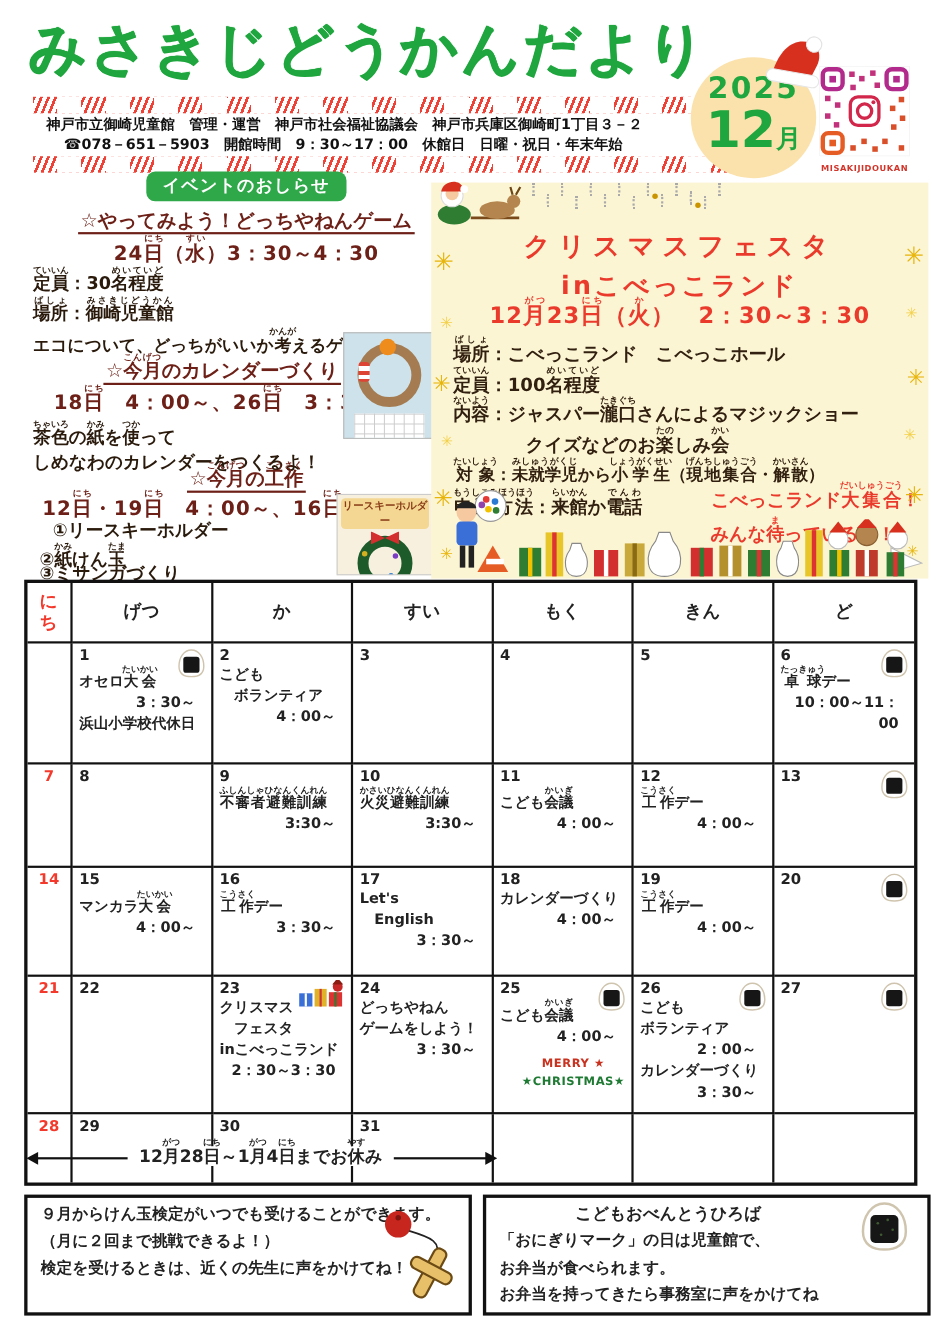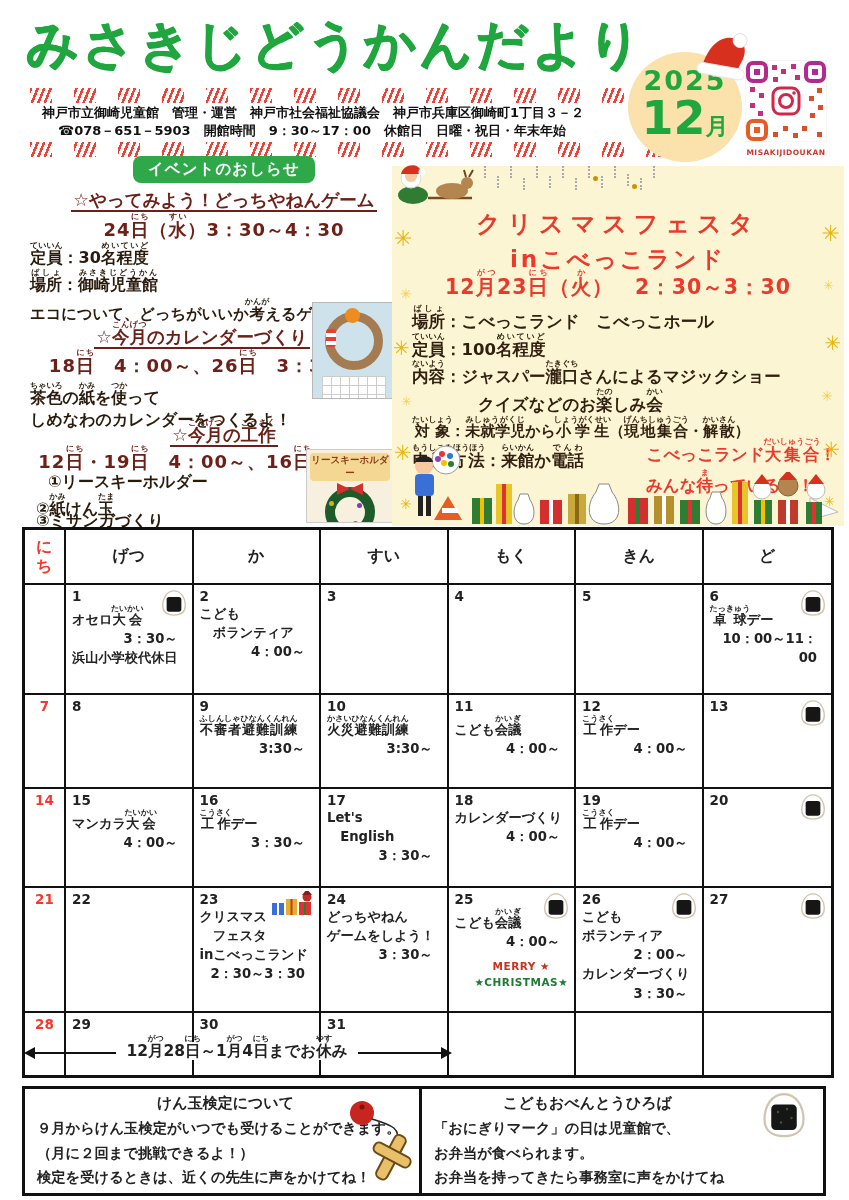--- a/index.html
+++ b/index.html
@@ -104,21 +104,21 @@
   .holiday{position:absolute;left:0px;top:508px;width:424px;height:30px;}
   .holiday .line{position:absolute;left:4px;right:6px;top:14px;border-top:2.5px solid #111;}
   .holiday .tipL{position:absolute;left:-1px;top:9px;width:11px;height:12px;background:#111;clip-path:polygon(100% 0,100% 100%,0 50%);}
   .holiday .tipR{position:absolute;right:-3px;top:9px;width:11px;height:12px;background:#111;clip-path:polygon(0 0,0 100%,100% 50%);}
   .holiday .lbl{position:absolute;left:0;right:0;top:-4px;text-align:center;}
   .holiday .lbl span{background:#fff;padding:0 10px;font-size:15.5px;}
 
   
   .bbox{border:3px solid #111;background:#fff;box-sizing:border-box;}
   .box-left{left:22px;top:1086px;width:407px;height:110px;}
-  .box-right{left:419px;top:1086px;width:407px;height:110px;}
+  .box-right{left:439px;top:1086px;width:407px;height:110px;}
   .bb-title{text-align:center;font-size:15px;margin-top:5px;}
   .bb-lines{padding:3px 10px 0 12px;font-size:14.3px;line-height:1.72;white-space:nowrap;}
   .kendama-art{position:absolute;right:6px;top:10px;}
   .bento-art{position:absolute;right:16px;top:2px;}
   .box-right .bb-title{padding-right:70px;}
 </style>
 </head>
 <body>
 
 <div id="page">
@@ -547,21 +547,20 @@
       </div>
       <div class="holiday">
       <div class="line"></div>
       <div class="tipL"></div>
       <div class="tipR"></div>
       <div class="lbl"><span>12<ruby>月<rt>がつ</rt></ruby>28<ruby>日<rt>にち</rt></ruby>～1<ruby>月<rt>がつ</rt></ruby>4<ruby>日<rt>にち</rt></ruby>までお<ruby>休<rt>やす</rt></ruby>み</span></div>
     </div>
   </div>
 
   <div class="abs bbox box-left">
-    <div class="bb-title">けん玉検定について</div>
     <div class="bb-lines">
         <div>９月からけん玉検定がいつでも受けることができます。</div>
         <div>（月に２回まで挑戦できるよ！）</div>
         <div>検定を受けるときは、近くの先生に声をかけてね！</div>
       </div>
     <svg class="kendama-art" width="74" height="86" viewBox="0 0 74 86">
       <circle cx="16" cy="14" r="12" fill="#c6261d"></circle>
         <circle cx="16" cy="8" r="2.5" fill="#7d1410"></circle>
       <path d="M26 20 C46 26 56 30 50 44" stroke="#222" fill="none" stroke-width="1.5"></path>
       <g transform="rotate(28 44 60)">

